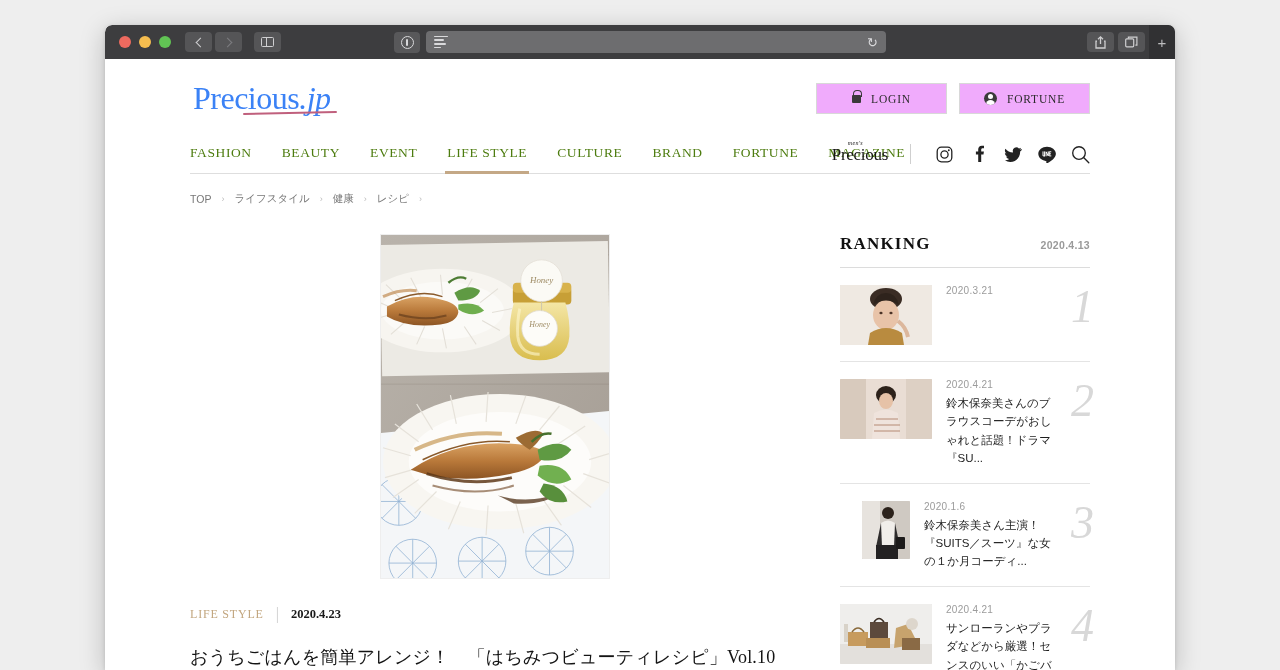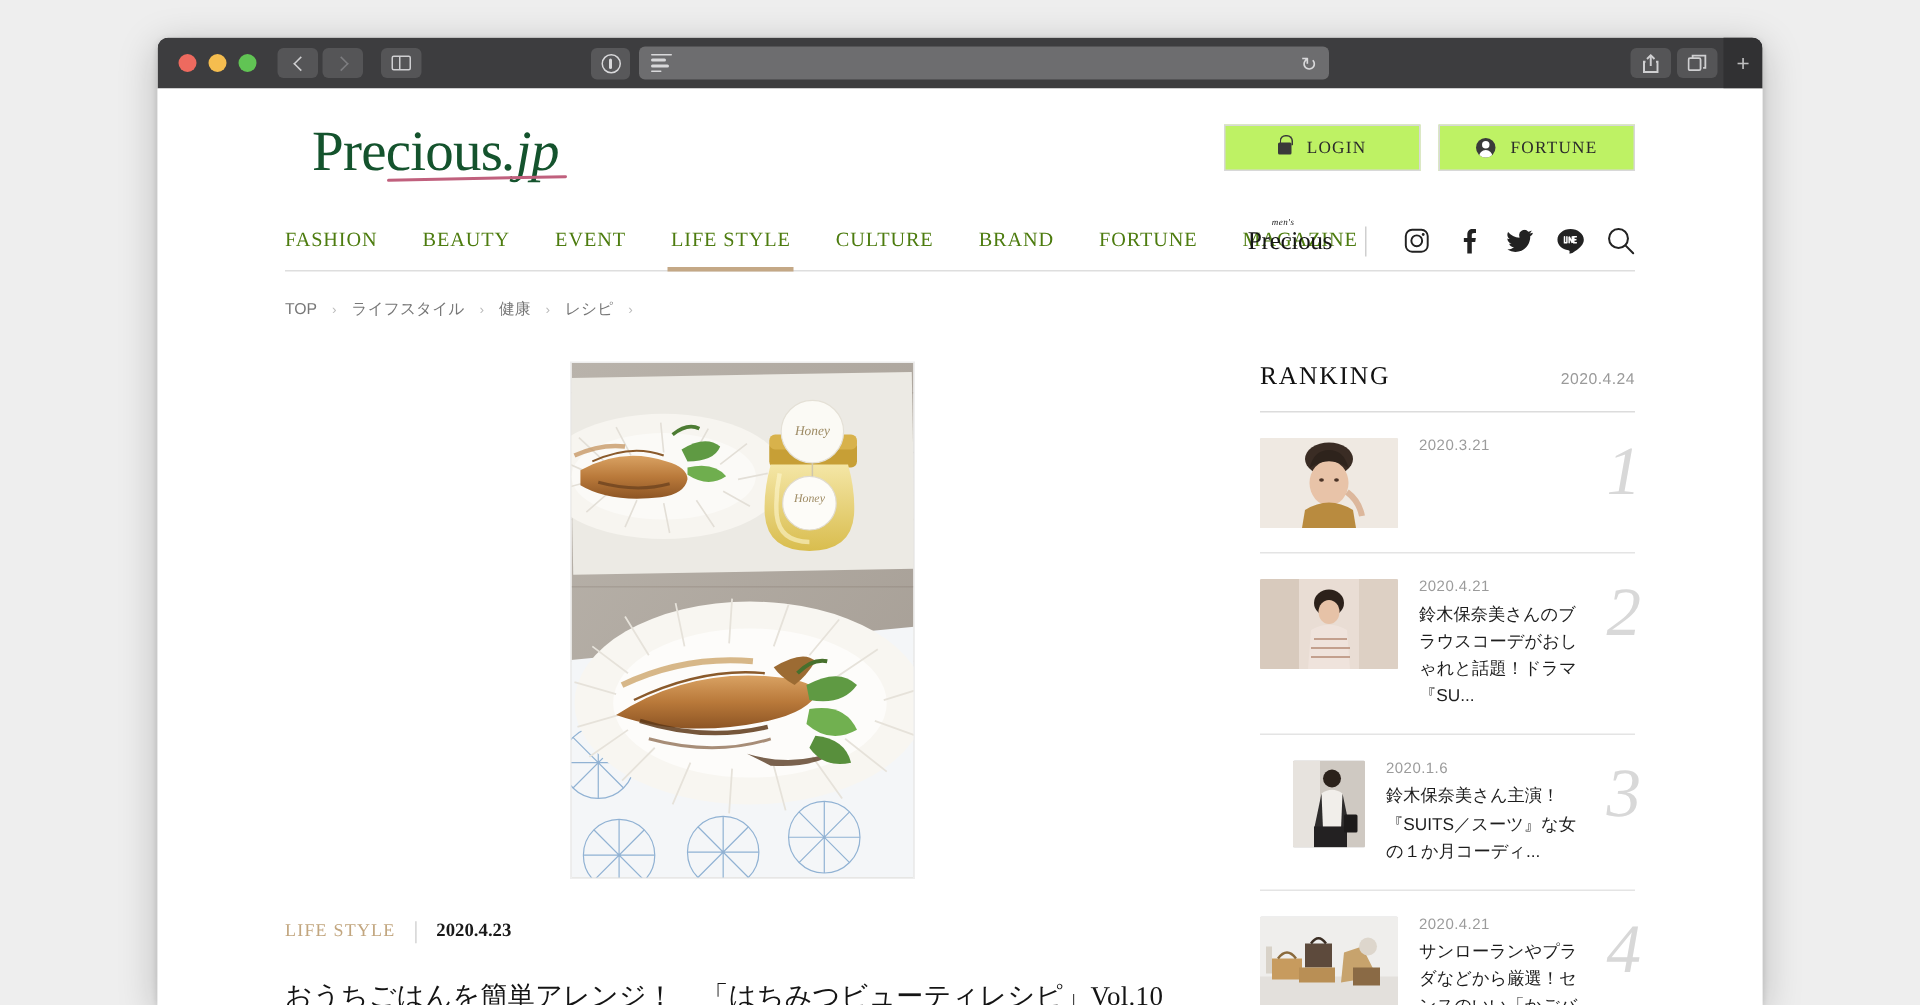--- a/index.html
+++ b/index.html
@@ -79,34 +79,34 @@
   }
 
   
   #page{ position:relative; height:611px; background:#fff; overflow:hidden; }
   #page-inner{ width:900px; margin:0 auto; position:relative; }
 
   
   #site-header{ padding-top:22px; position:relative; }
   #logo{
     font-family:"Liberation Serif", serif;
-    font-size:38px; letter-spacing:-0.5px; color:#14532d;
+    font-size:32px; letter-spacing:-0.5px; color:#3b82f6;
     position:relative; display:inline-block; line-height:1.1;
-    margin-left:18px;
+    margin-left:3px;
   }
   #logo .jp{ font-style:italic; }
   #logo:after{
     content:""; position:absolute; left:50px; right:-6px; bottom:3px;
     height:1.6px; background:#c0607d; border-radius:2px;
     transform:rotate(-1.2deg);
   }
 
   #auth{ position:absolute; right:0; top:24px; display:flex; gap:12px; }
   .authbtn{
-    width:131px; height:31px; border:1px solid #d8d8d8; background:#bef264;
+    width:131px; height:31px; border:1px solid #d8d8d8; background:#f0abfc;
     display:flex; align-items:center; justify-content:center; gap:10px;
     font-family:"Liberation Serif", serif; font-size:11.5px; letter-spacing:0.8px; color:#2b2b2b;
   }
   .ic-lock{ position:relative; width:9px; height:8px; background:#3a3a3a; border-radius:1px; }
   .ic-lock:before{
     content:""; position:absolute; left:1px; top:-5px; width:7px; height:6px;
     border:1.6px solid #3a3a3a; border-bottom:none; border-radius:4px 4px 0 0;
   }
   .ic-person{ width:13px; height:13px; border-radius:50%; background:#3a3a3a; position:relative; overflow:hidden;}
   .ic-person:before{ content:""; position:absolute; left:4px; top:2.2px; width:5px; height:5px; border-radius:50%; background:#fff;}
@@ -162,21 +162,21 @@
   #metadiv{ margin:0 12px; color:#ccc; }
   #adate{ color:#1a1a1a; font-size:12.5px; font-weight:bold; }
   #subtitle{
     margin-top:21px; font-family:"Liberation Serif", serif;
     font-size:18px; color:#141414; letter-spacing:0.2px; line-height:1.5;
   }
 
   
   #rank-head{
     display:flex; align-items:baseline; justify-content:space-between;
-    padding-bottom:13px; border-bottom:1px solid #dcdcdc;
+    padding-bottom:13px; border-bottom:1px solid #dcdcdc;font-weight:bold;
   }
   #rank-title{ font-family:"Liberation Serif", serif; font-size:17px; letter-spacing:1.2px; color:#111; }
   #rank-date{ font-size:10.5px; color:#9a9a9a; letter-spacing:0.3px; }
   .rank-item{
     display:flex; gap:14px; padding:17px 0 16px 0; border-bottom:1px solid #e4e4e4;
     position:relative; align-items:flex-start;
   }
   .rank-thumb{ width:92px; height:60px; flex:none; background:#ddd; border-radius:1px; overflow:hidden; }
   .rank-thumb.tall{ width:48px; height:58px; margin-left:22px;}
   .rank-body{ flex:1; min-width:0; padding-right:30px; }
@@ -444,21 +444,21 @@
             <span id="adate">2020.4.23</span>
           </div>
 
           <div id="subtitle">おうちごはんを簡単アレンジ！　「はちみつビューティレシピ」Vol.10</div>
 
         </div>
 
         <div id="side">
           <div id="rank-head">
             <span id="rank-title">RANKING</span>
-            <span id="rank-date">2020.4.24</span>
+            <span id="rank-date">2020.4.13</span>
           </div>
 
           <div class="rank-item">
             <div class="rank-thumb">
               <svg width="92" height="60" viewBox="0 0 92 60">
                 <rect width="92" height="60" fill="#efe9e2"></rect>
                 <ellipse cx="46" cy="14" rx="16" ry="11" fill="#3a2c24"></ellipse>
                 <ellipse cx="46" cy="30" rx="13" ry="15" fill="#e8c3a8"></ellipse>
                 <path d="M30 48 q16 -10 32 0 L64 60 L28 60 Z" fill="#b98b3f"></path>
                 <path d="M33 20 q13 -9 26 0 q-3 -12 -13 -12 q-10 0 -13 12z" fill="#2e231c"></path>

